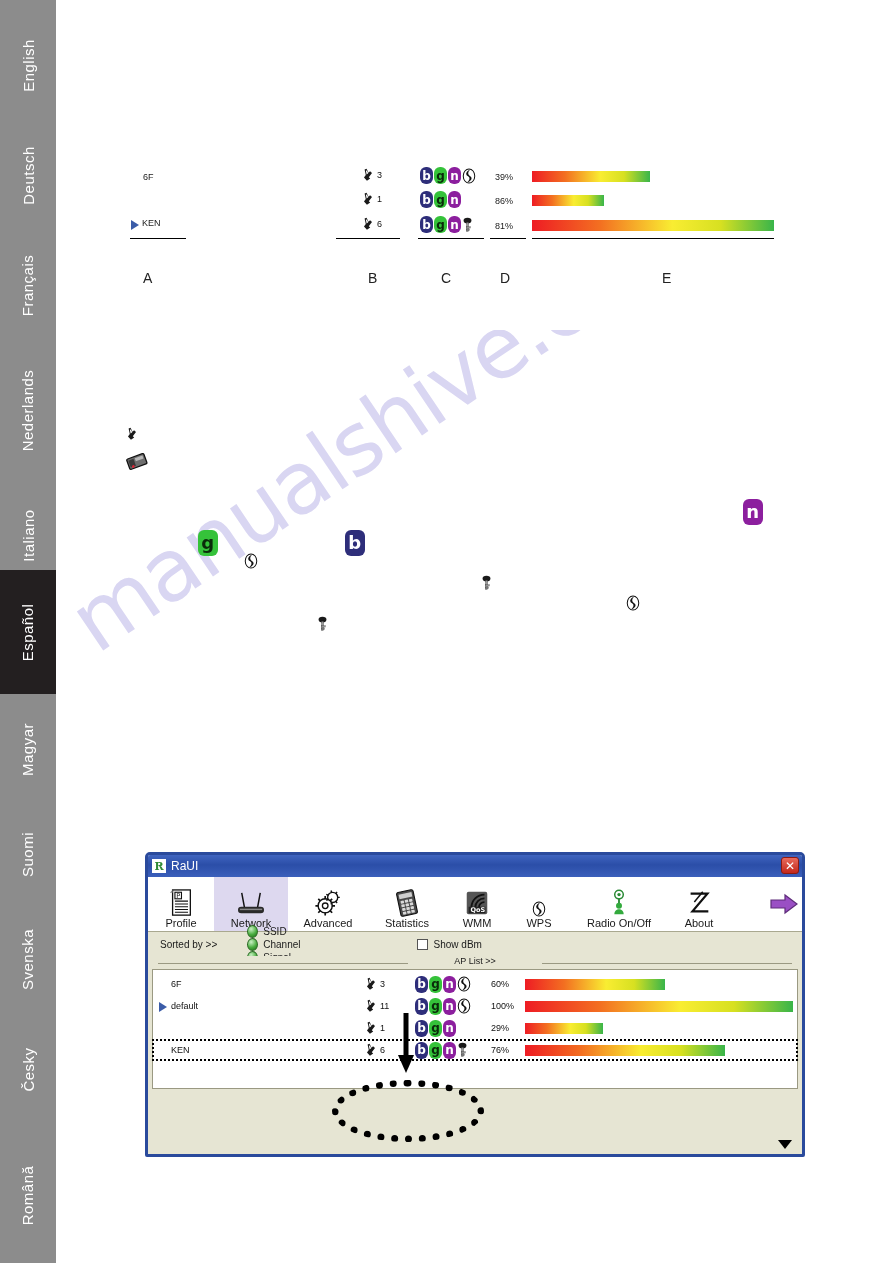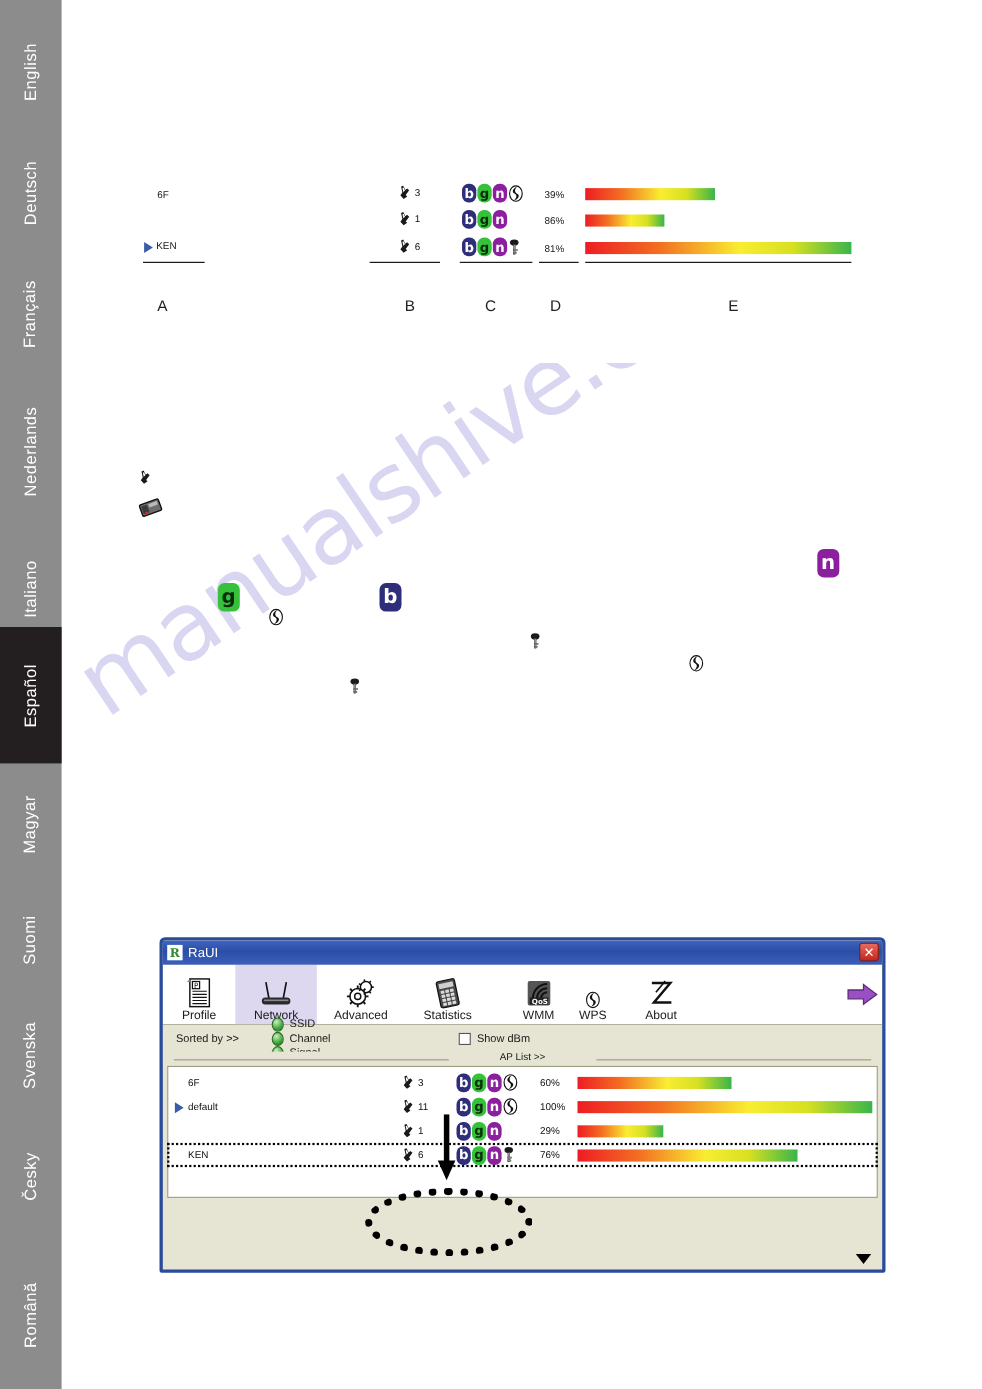--- a/index.html
+++ b/index.html
@@ -471,21 +471,21 @@
                 <rect x="16.7" y="19.5" width="3.6" height="3" rx=".6"></rect>
                 <rect x="7.5" y="23.5" width="3.6" height="3" rx=".6"></rect>
                 <rect x="12.1" y="23.5" width="3.6" height="3" rx=".6"></rect>
                 <rect x="16.7" y="23.5" width="3.6" height="3" rx=".6"></rect>
               </g>
             </g>
           </svg>
         </span>
         <span class="tbl">Statistics</span>
       </div>
-      <div class="tbtn" style="width: 62px; align-items: flex-end;">
+      <div class="tbtn" style="width: 62px;">
         <span class="tic">
           <svg width="28" height="28" viewBox="0 0 28 30">
             <rect x="3" y="3" width="22" height="24" rx="2" fill="#555"></rect>
             <g fill="none" stroke="#111" stroke-width="2">
               <path d="M22 14 A 6 6 0 0 0 16 20"></path>
               <path d="M22 10 A 10 10 0 0 0 12 20"></path>
               <path d="M22 6 A 14 14 0 0 0 8 20"></path>
             </g>
             <rect x="5" y="19" width="18" height="7" fill="#222"></rect>
             <text x="7" y="25" font-size="7" font-family="DejaVu Sans" fill="#fff" font-weight="bold">QoS</text>
@@ -495,20 +495,32 @@
       </div>
       <div class="tbtn" style="width: 62px;">
         <span class="tic">
           <svg class="wps-ico" viewBox="0 0 18 20" width="24.64" height="28">
             <ellipse cx="9" cy="10" rx="7.4" ry="9" fill="none" stroke="#111" stroke-width="1.3"></ellipse>
             <path d="M10.6 1.6 C5 4 4 8 7.4 10 C11 12 10 15.6 6.2 18.4 C12.4 16.4 14 12.2 10.6 10.2 C7 8.2 7.4 4.6 10.6 1.6 Z" fill="#111"></path>
           </svg>
         </span>
         <span class="tbl">WPS</span>
       </div>
+      <div class="tbtn" style="width: 98px;">
+        <span class="tic">
+          <svg width="26" height="28" viewBox="0 0 26 30">
+            <circle cx="13" cy="6" r="4.6" fill="none" stroke="#2a8a35" stroke-width="1.6"></circle>
+            <circle cx="13" cy="6" r="1.8" fill="#2a8a35"></circle>
+            <path d="M13 10 L13 18" stroke="#2a8a35" stroke-width="2"></path>
+            <path d="M8 27 C8 20 18 20 18 27 Z" fill="#33aa3d"></path>
+            <circle cx="13" cy="18" r="3.2" fill="#33aa3d"></circle>
+          </svg>
+        </span>
+        <span class="tbl">Radio On/Off</span>
+      </div>
       <div class="tbtn" style="width: 62px;">
         <span class="tic">
           <svg width="28" height="28" viewBox="0 0 28 30">
             <path d="M5 5 L23 5 L7 24 L24 24" fill="none" stroke="#111" stroke-width="2.4"></path>
             <path d="M18 3 L9 14" stroke="#111" stroke-width="1.6"></path>
           </svg>
         </span>
         <span class="tbl">About</span>
       </div>
       <div id="toolbar-arrow">

